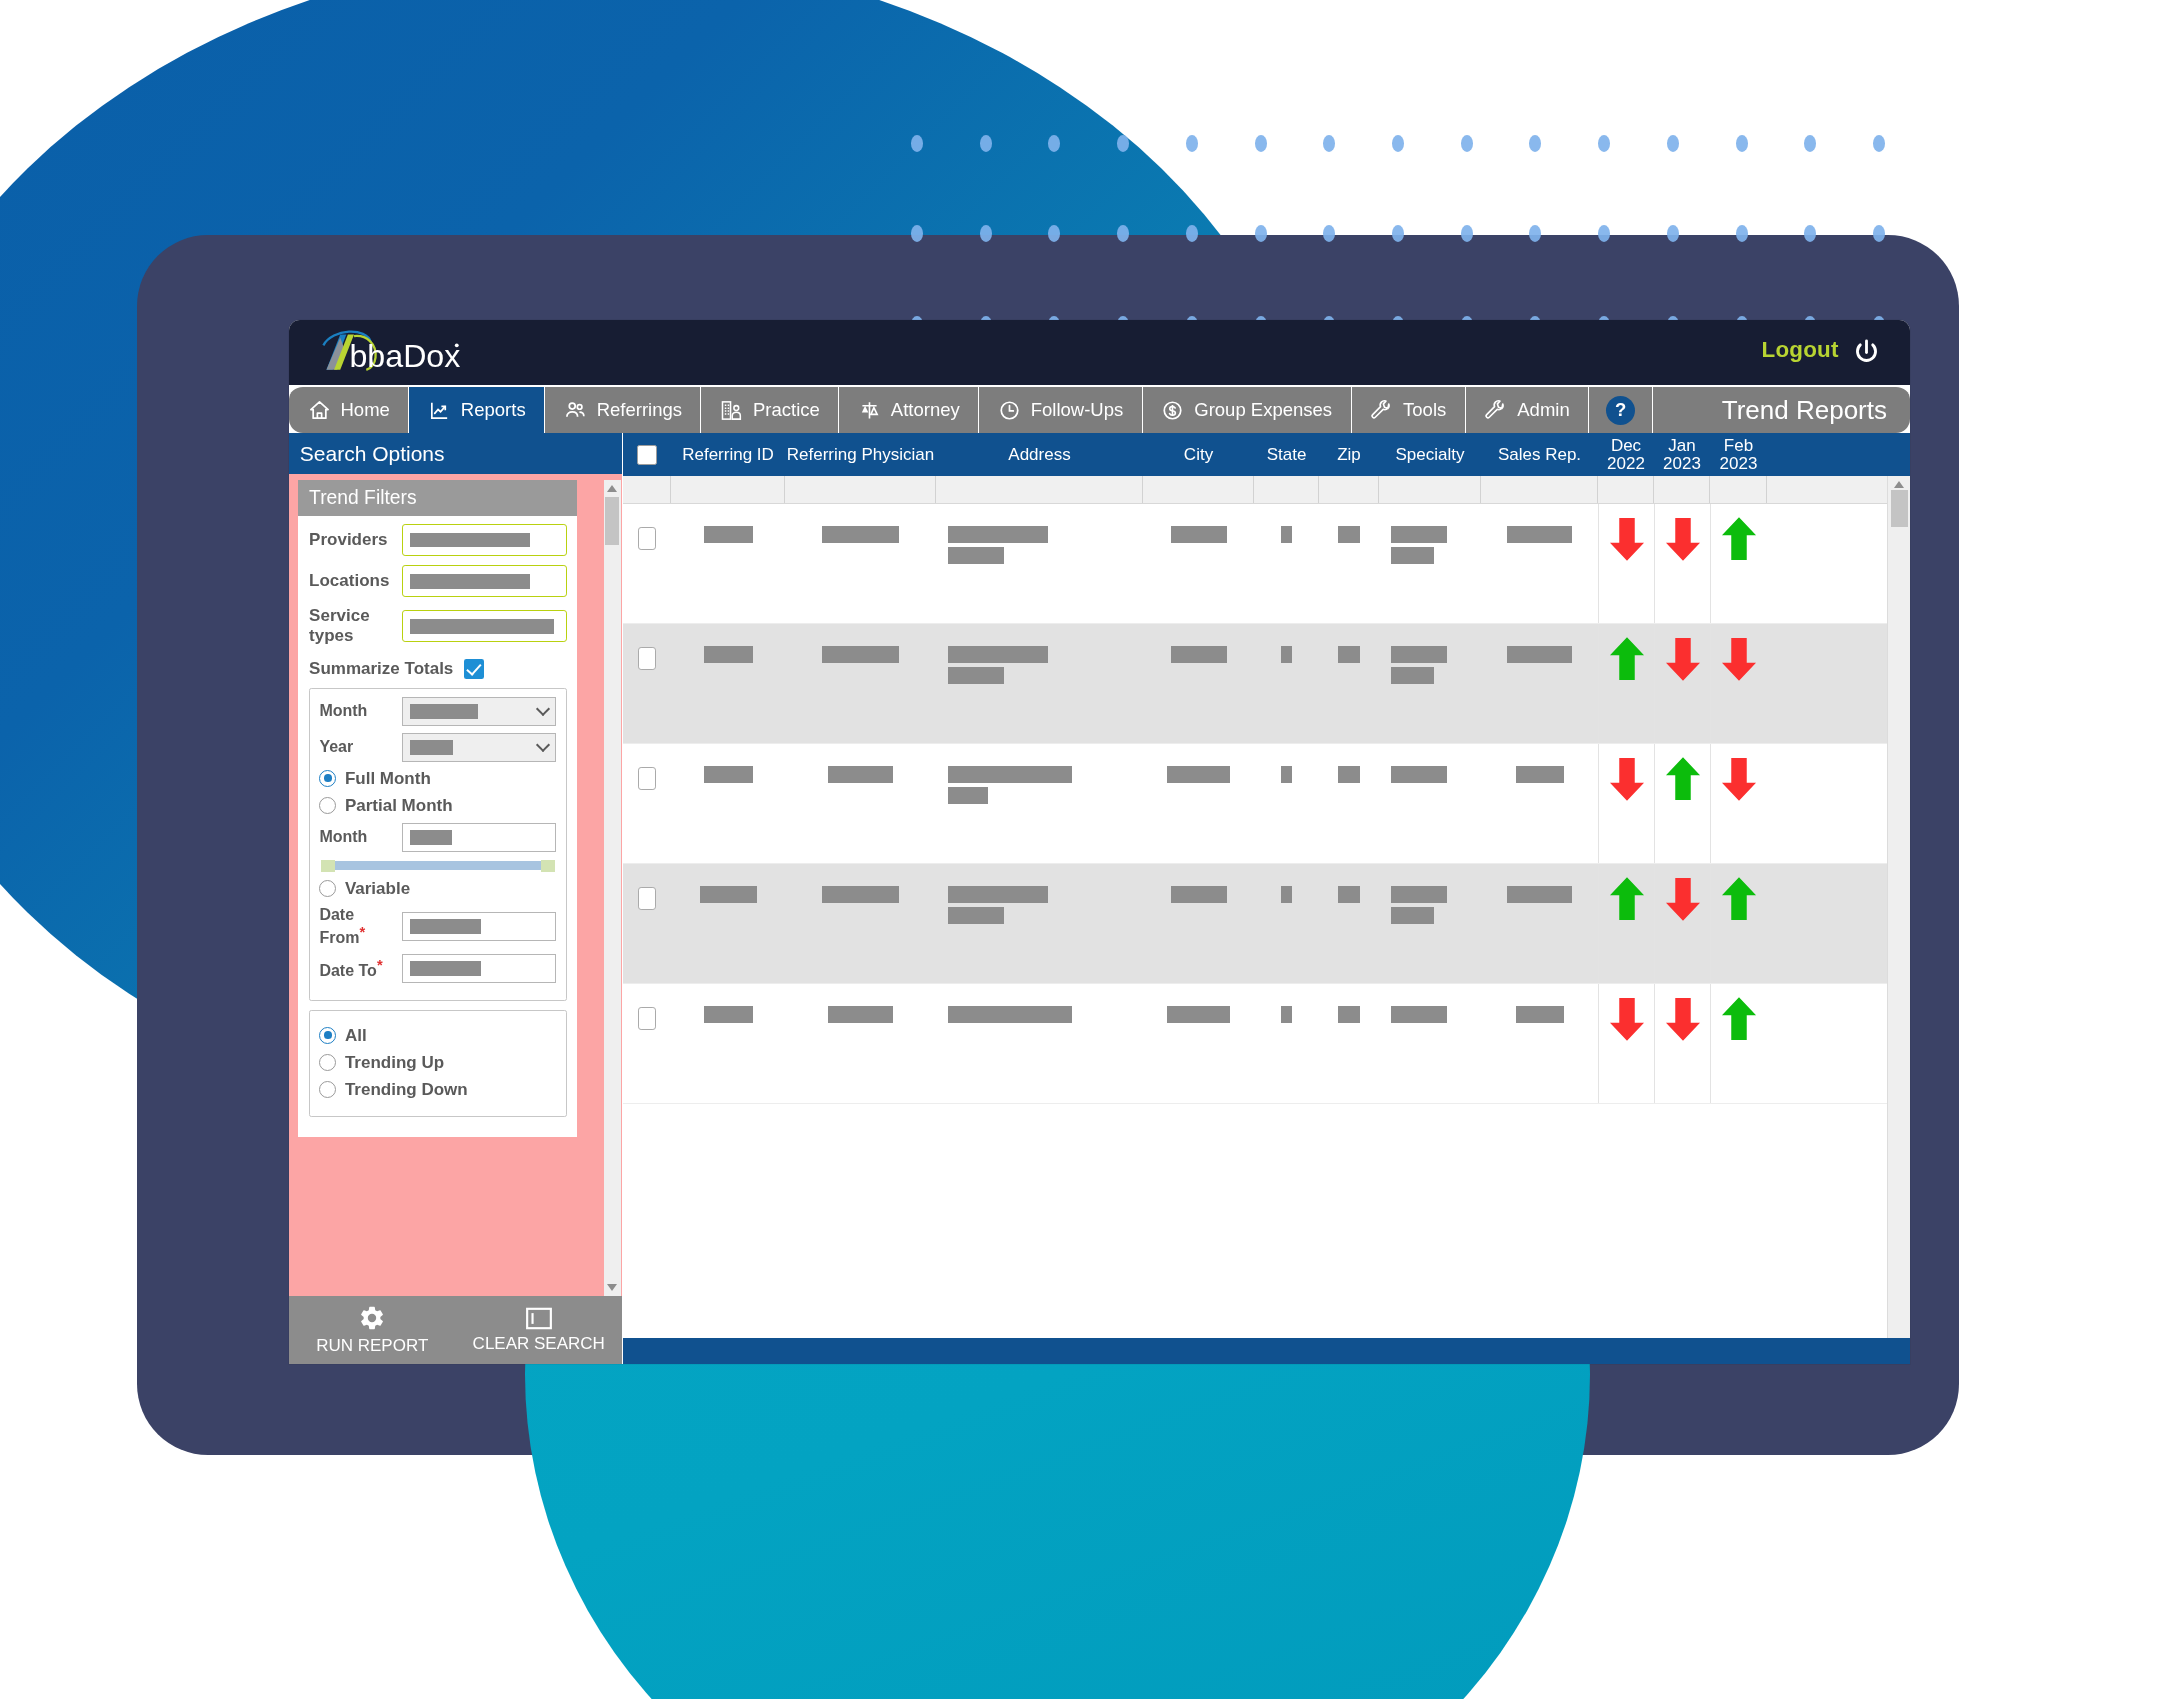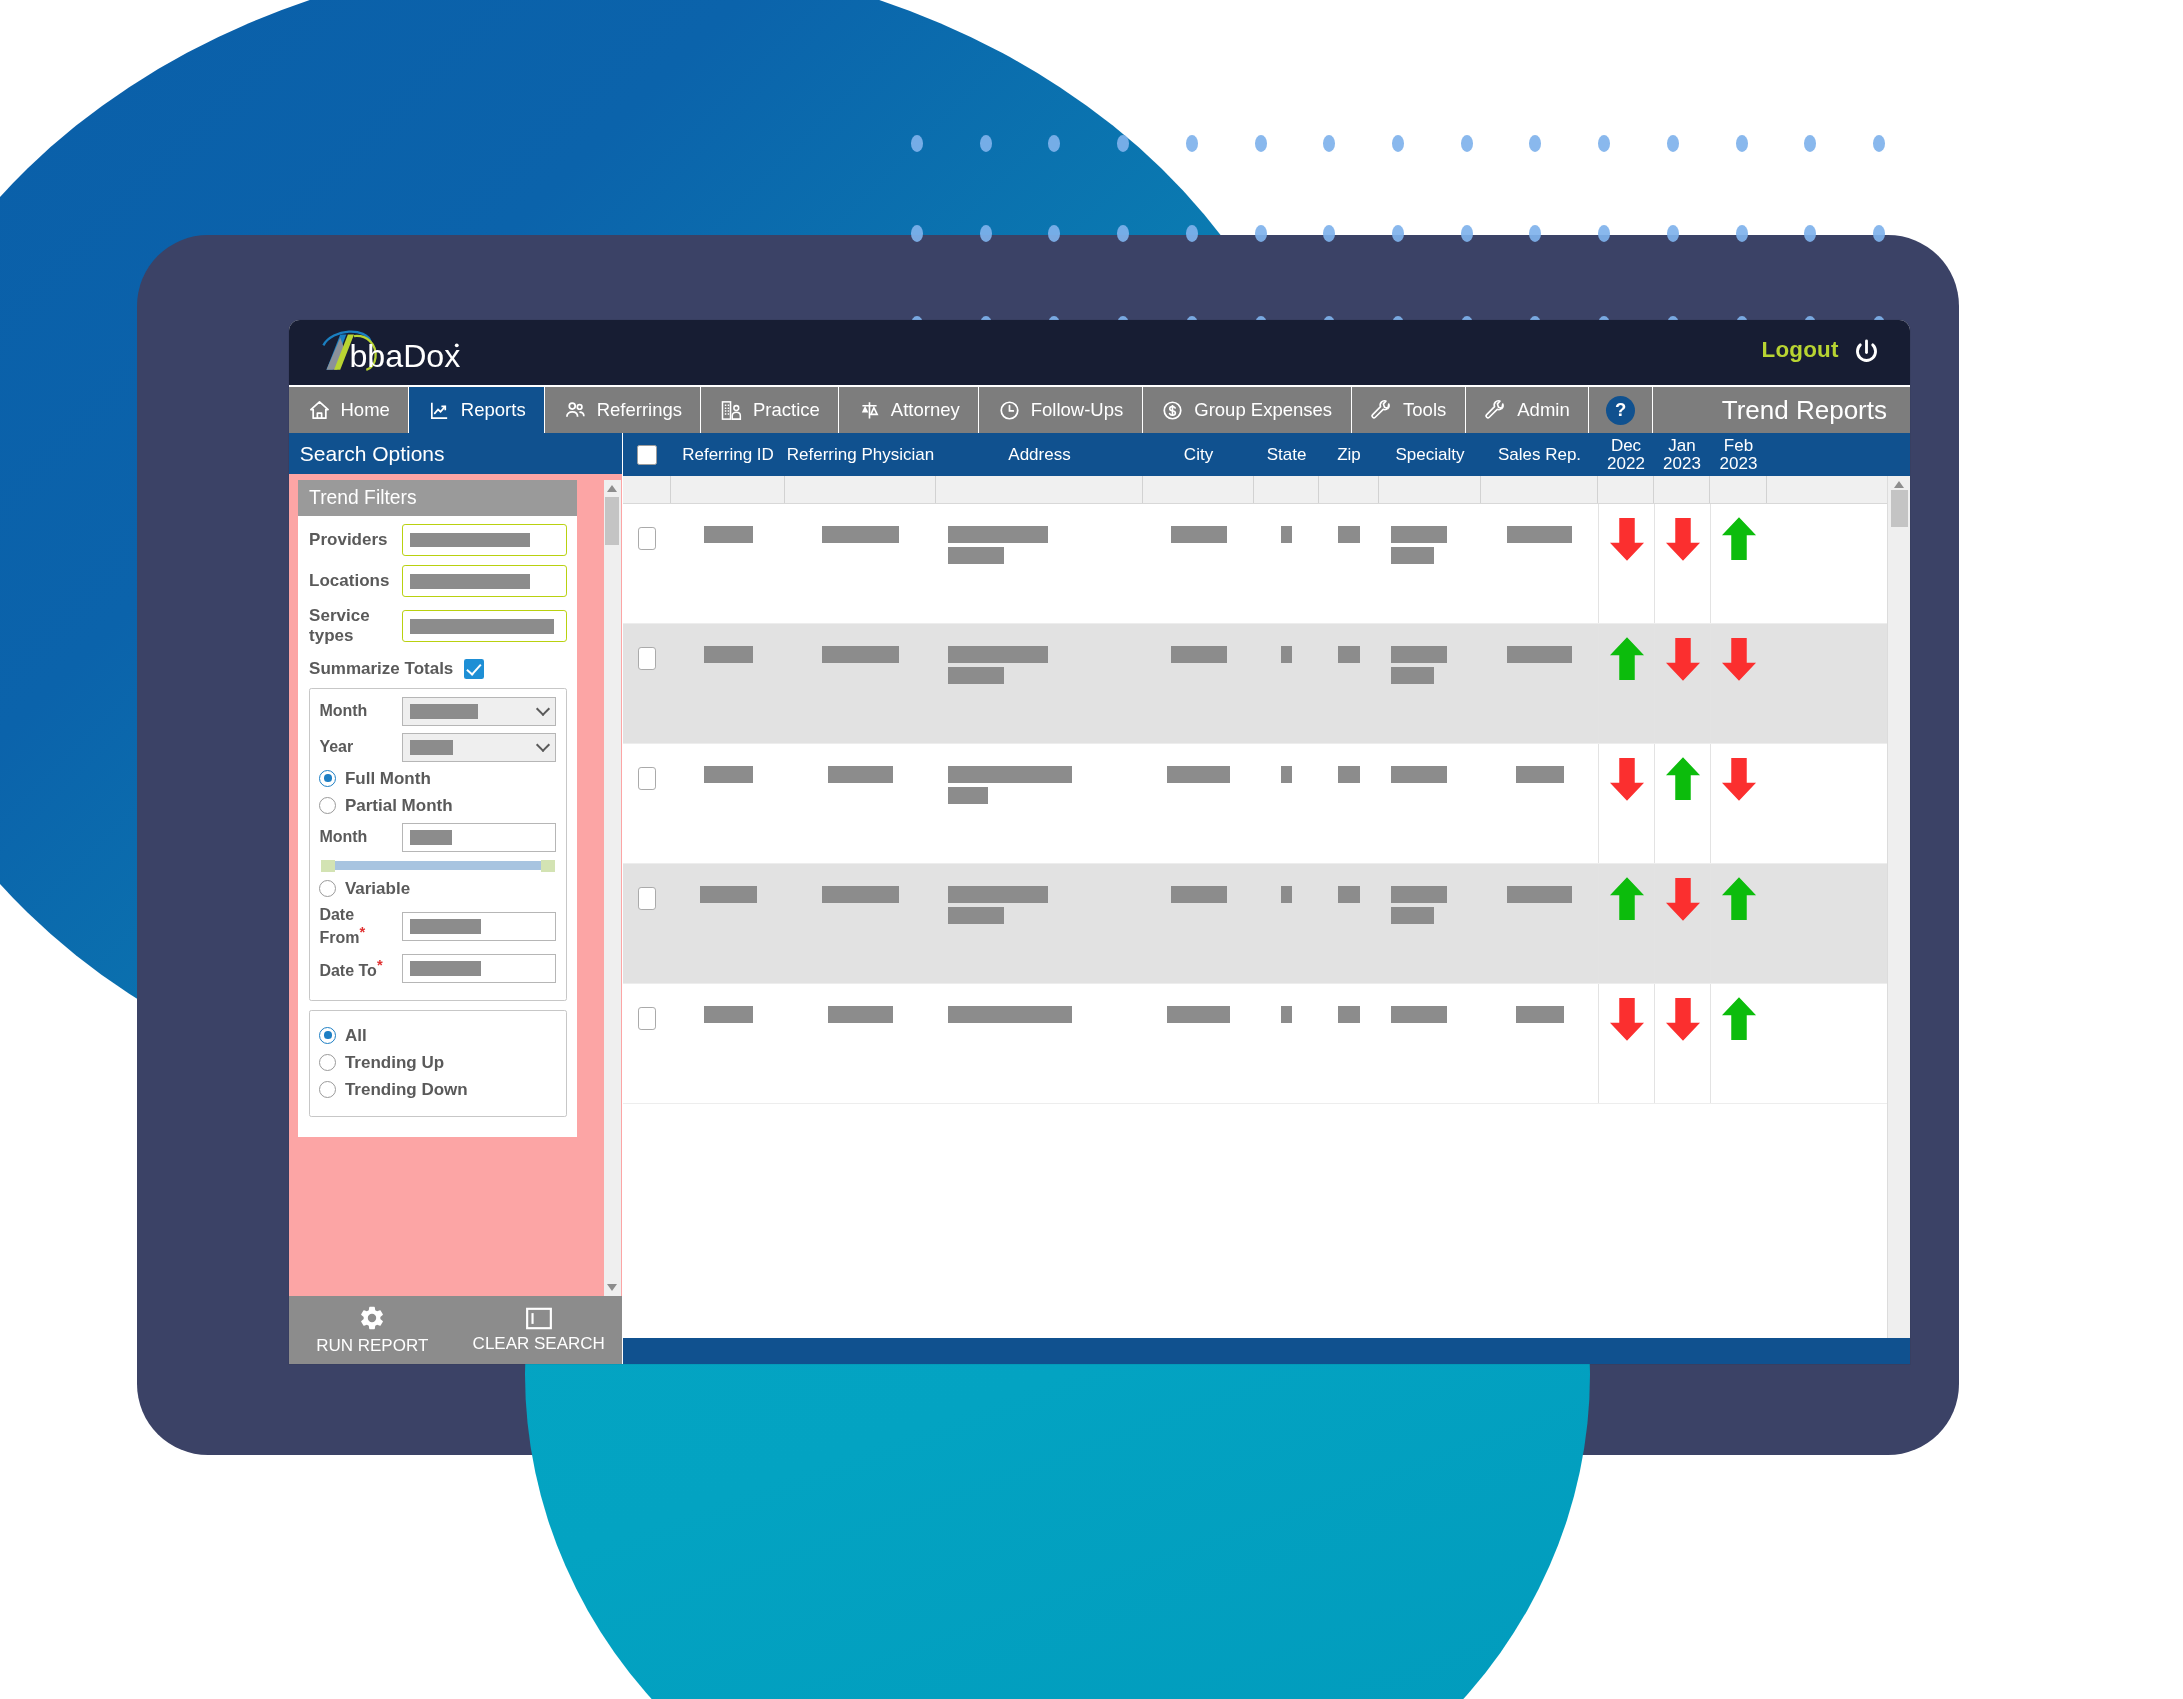--- a/index.html
+++ b/index.html
@@ -78,20 +78,21 @@
   }
   .power-icon { display:block; }
 
   
   .navbar {
     height: 48px;
     background: #7d7d7d;
     display: flex;
     align-items: stretch;
     border-top: 2.3px solid #ffffff;
+    border-radius: 14px;
   }
   .nav-item {
     display: flex; align-items: center; gap: 10px;
     padding: 0 18.5px;
     color: #ffffff;
     font-size: 18.5px;
     border-right: 1.5px solid #ffffff;
     white-space: nowrap;
     cursor: pointer;
   }

